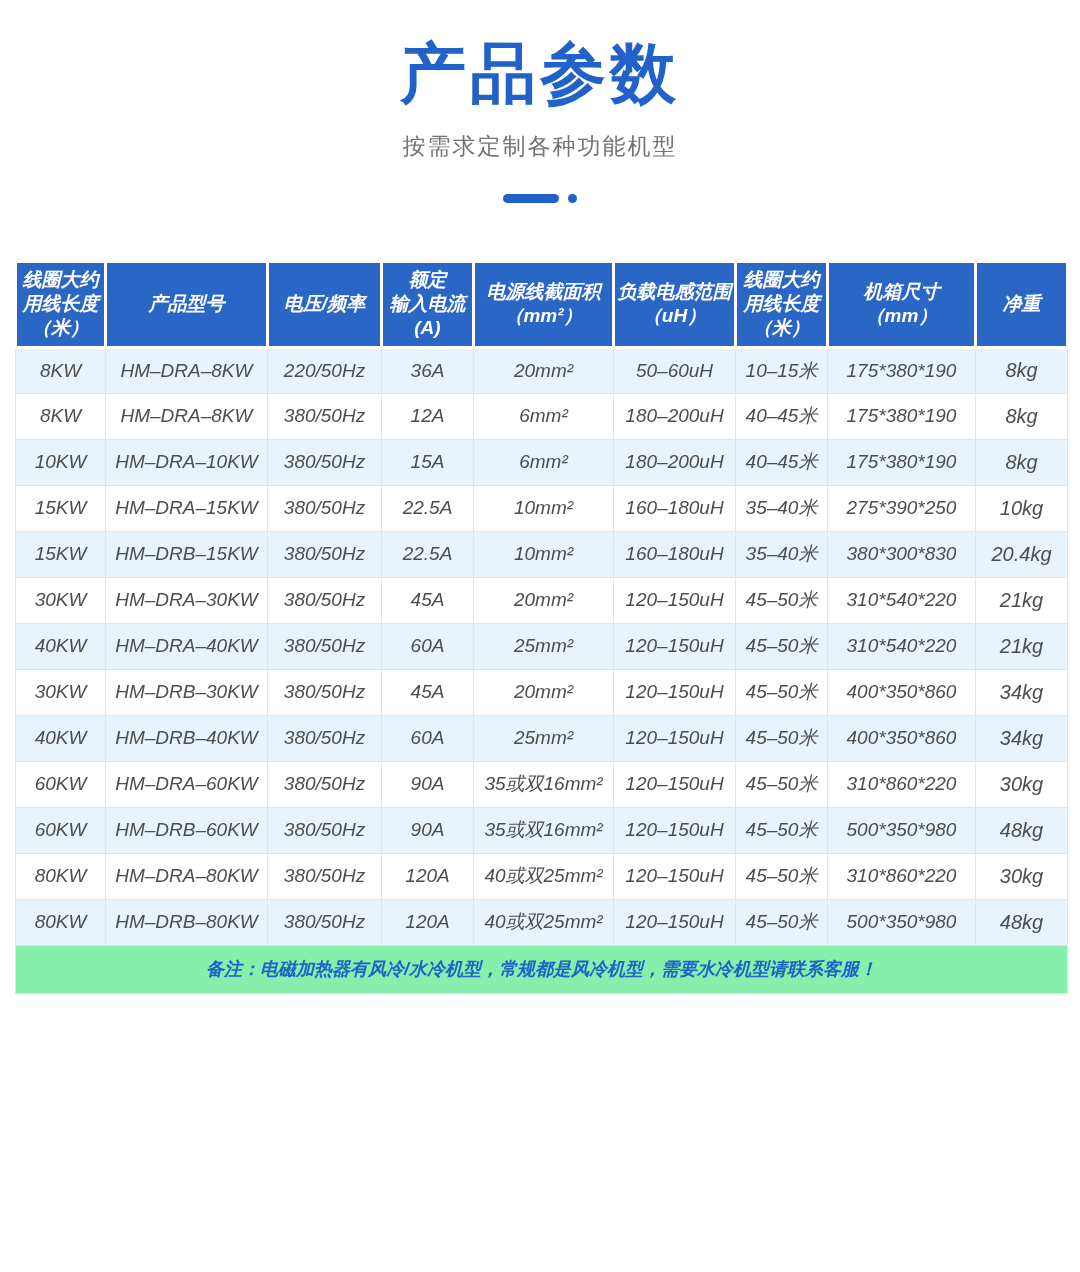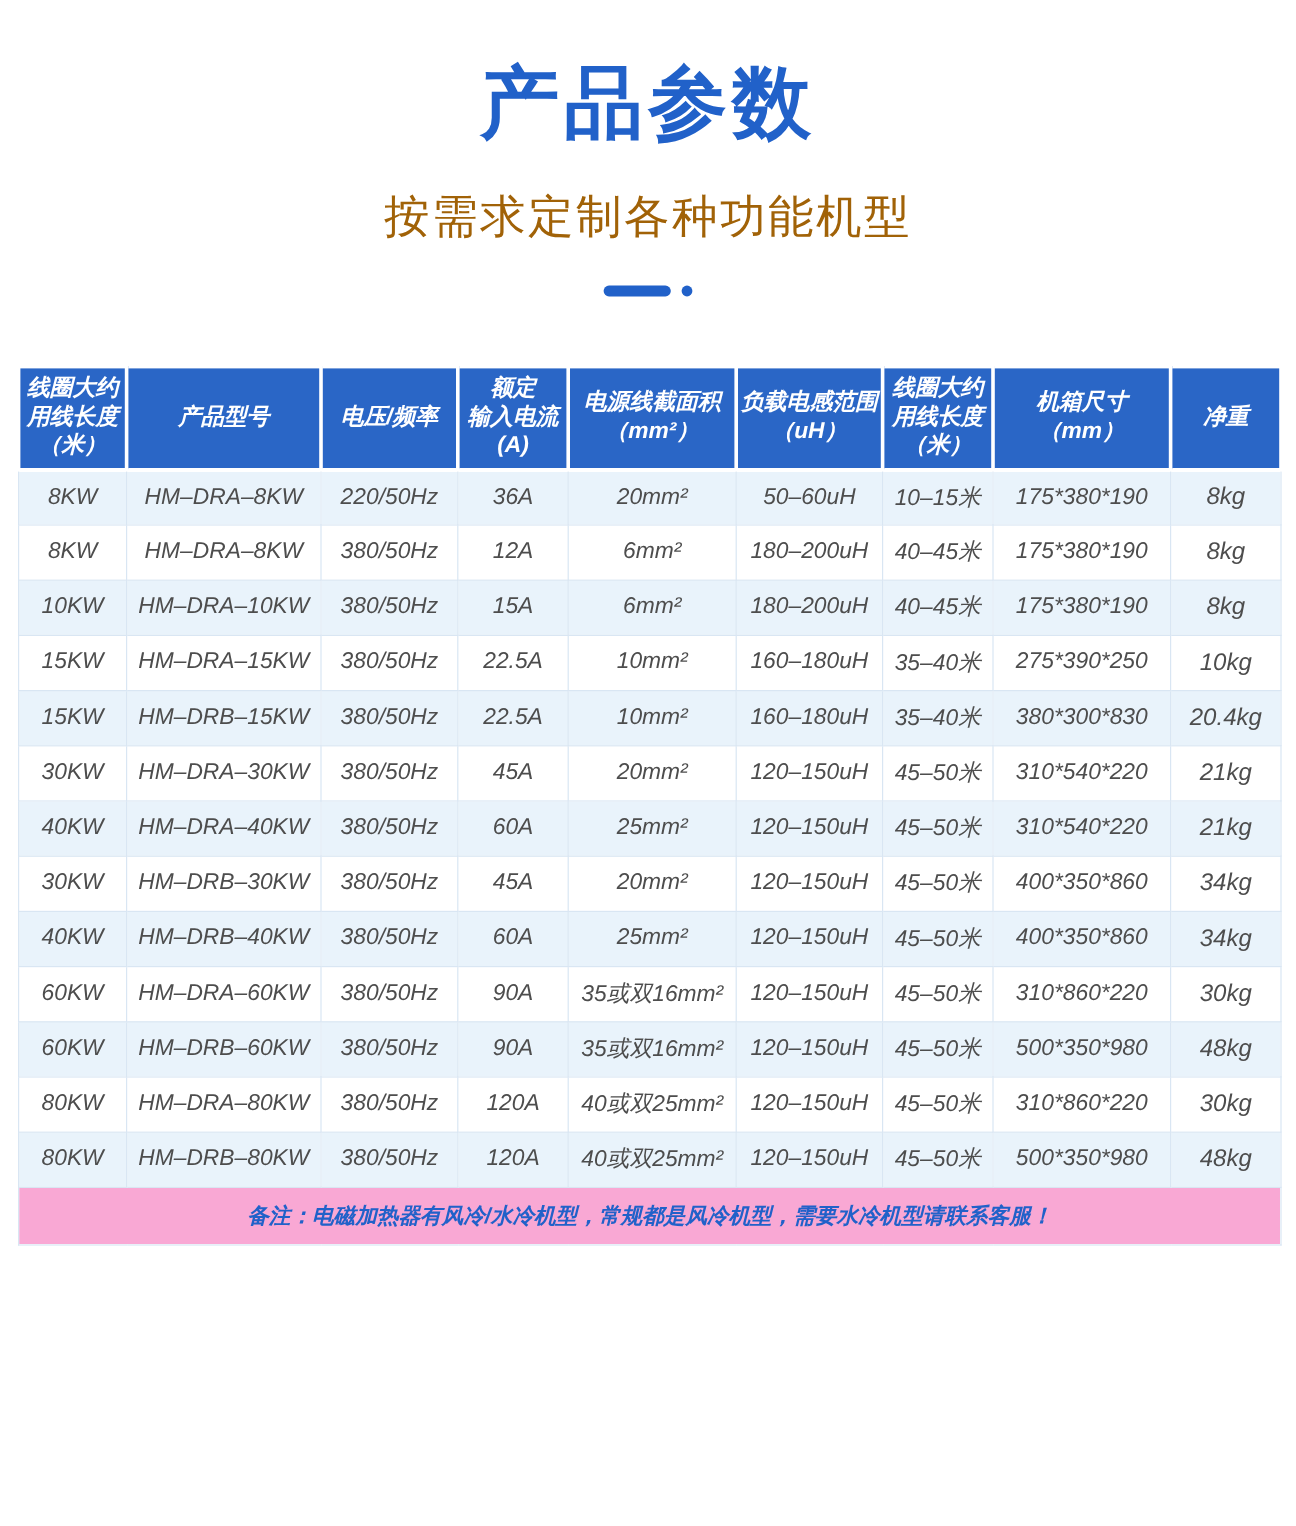--- a/index.html
+++ b/index.html
@@ -6,31 +6,31 @@
   html, body { background: #ffffff; }
   body {
     width: 1080px;
     height: 1272px;
     font-family: "Liberation Sans", "DejaVu Sans", sans-serif;
     overflow: hidden;
     position: relative;
   }
   .hero { text-align: center; }
   .page-title {
-    margin-top: 44px;
+    margin-top: 32px;
     font-size: 66px;
     font-weight: 800;
     letter-spacing: 4px;
     color: #2161c9;
     line-height: 1.25;
   }
   .page-subtitle {
-    margin-top: 28px;
-    font-size: 38px;
-    color: #a16207;
+    margin-top: 16px;
+    font-size: 23px;
+    color: #737373;
     letter-spacing: 2px;
   }
   .divider {
     margin: 32px auto 0 auto;
     width: 90px;
     height: 10px;
     display: flex;
     align-items: center;
     justify-content: center;
     gap: 9px;
@@ -71,21 +71,21 @@
     font-size: 19px;
     color: #4d4d4d;
     border: 1px solid #d9e6f3;
     background: #ffffff;
     padding: 0 2px;
     overflow: hidden;
   }
   .spec-table tbody tr:nth-child(odd) td { background: #e9f3fb; }
   .spec-table td.col-8 { font-size: 20px; }
   .spec-table tr.note-row td {
-    background: #f9a8d4;
+    background: #86efac;
     height: 48px;
     font-size: 18px;
     font-weight: 700;
     color: #2161c9;
     border: 1px solid #d9e6f3;
   }
   
   col.c0 { width: 90px; }
   col.c1 { width: 162px; }
   col.c2 { width: 114px; }

